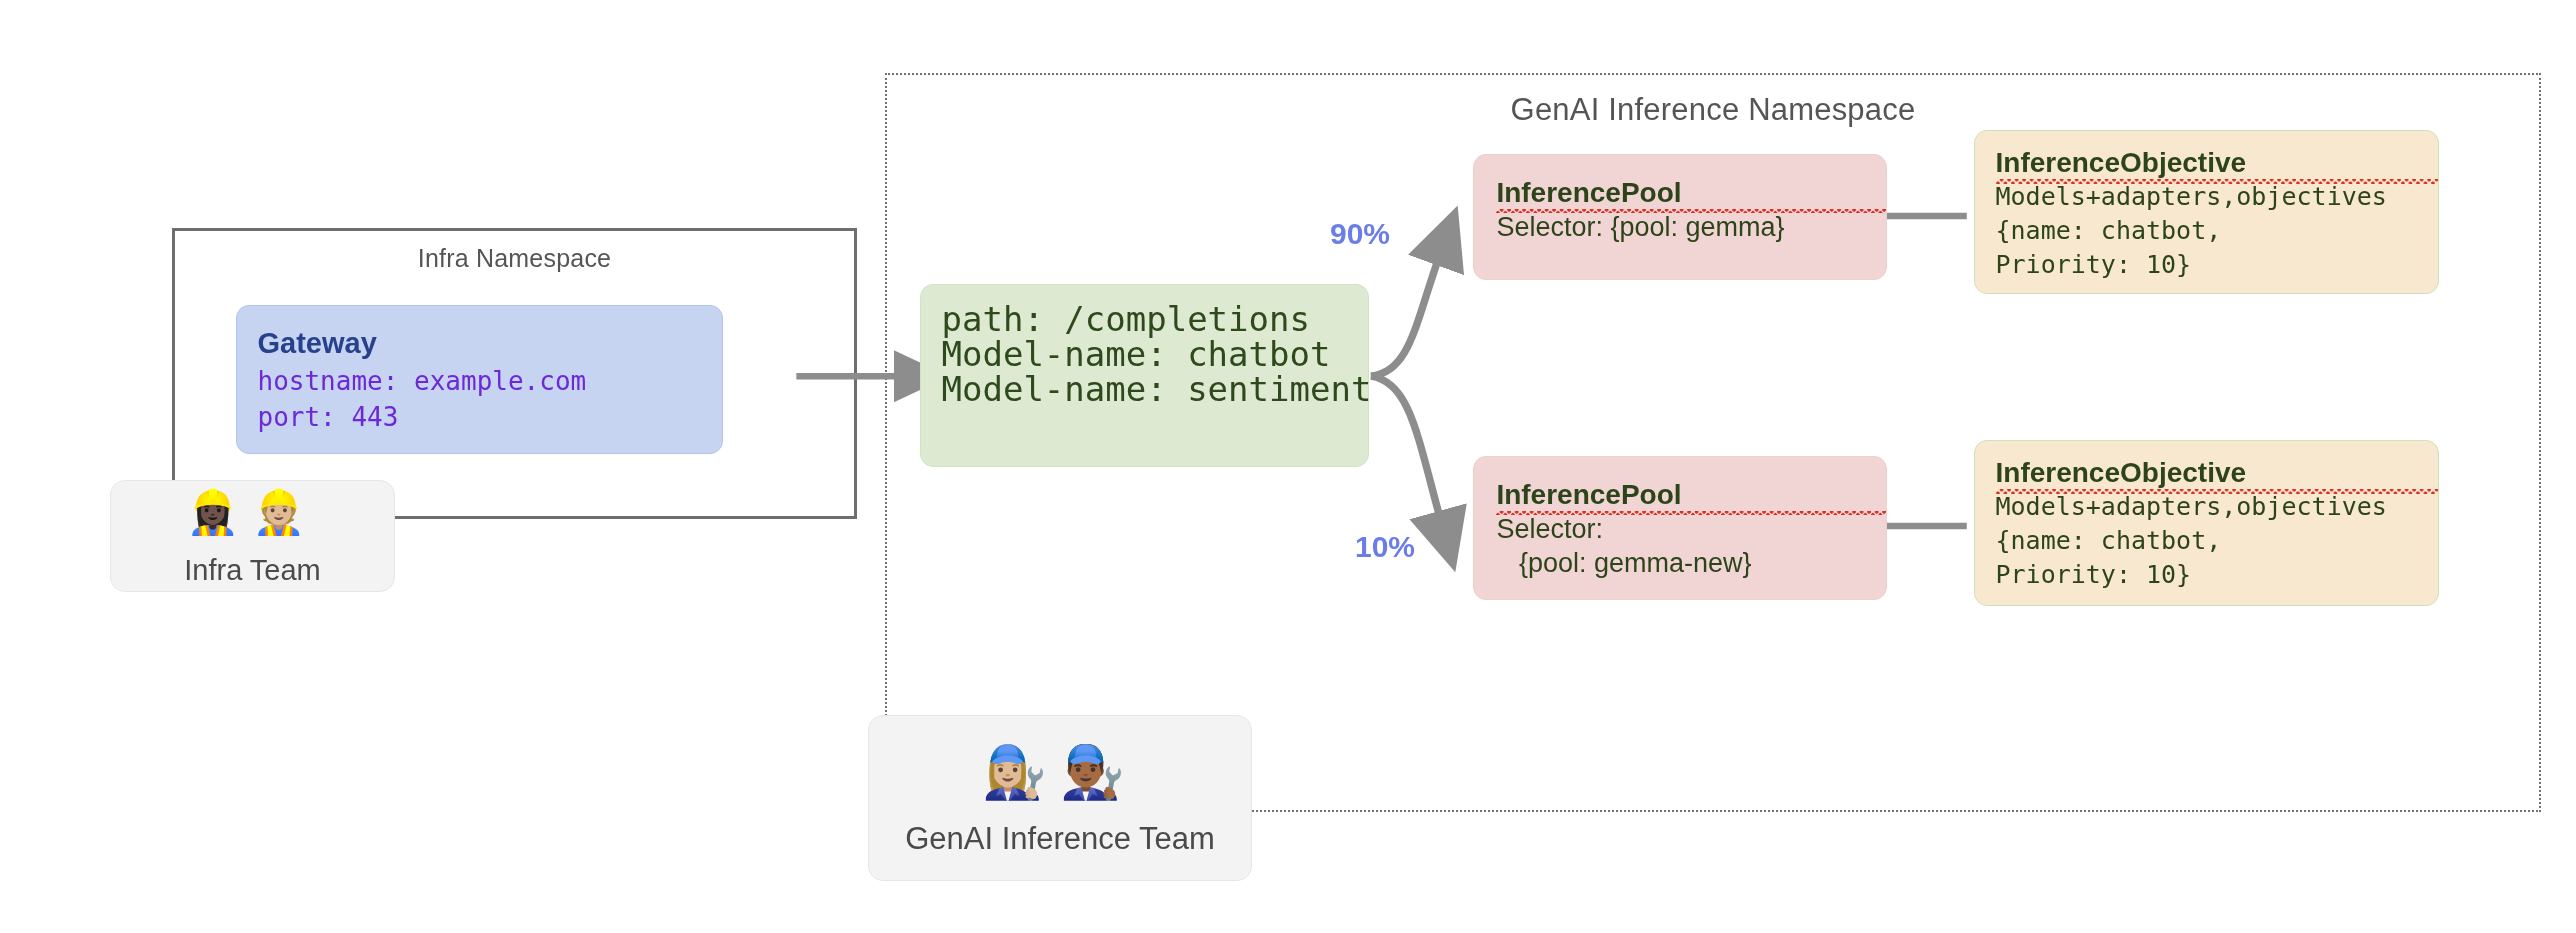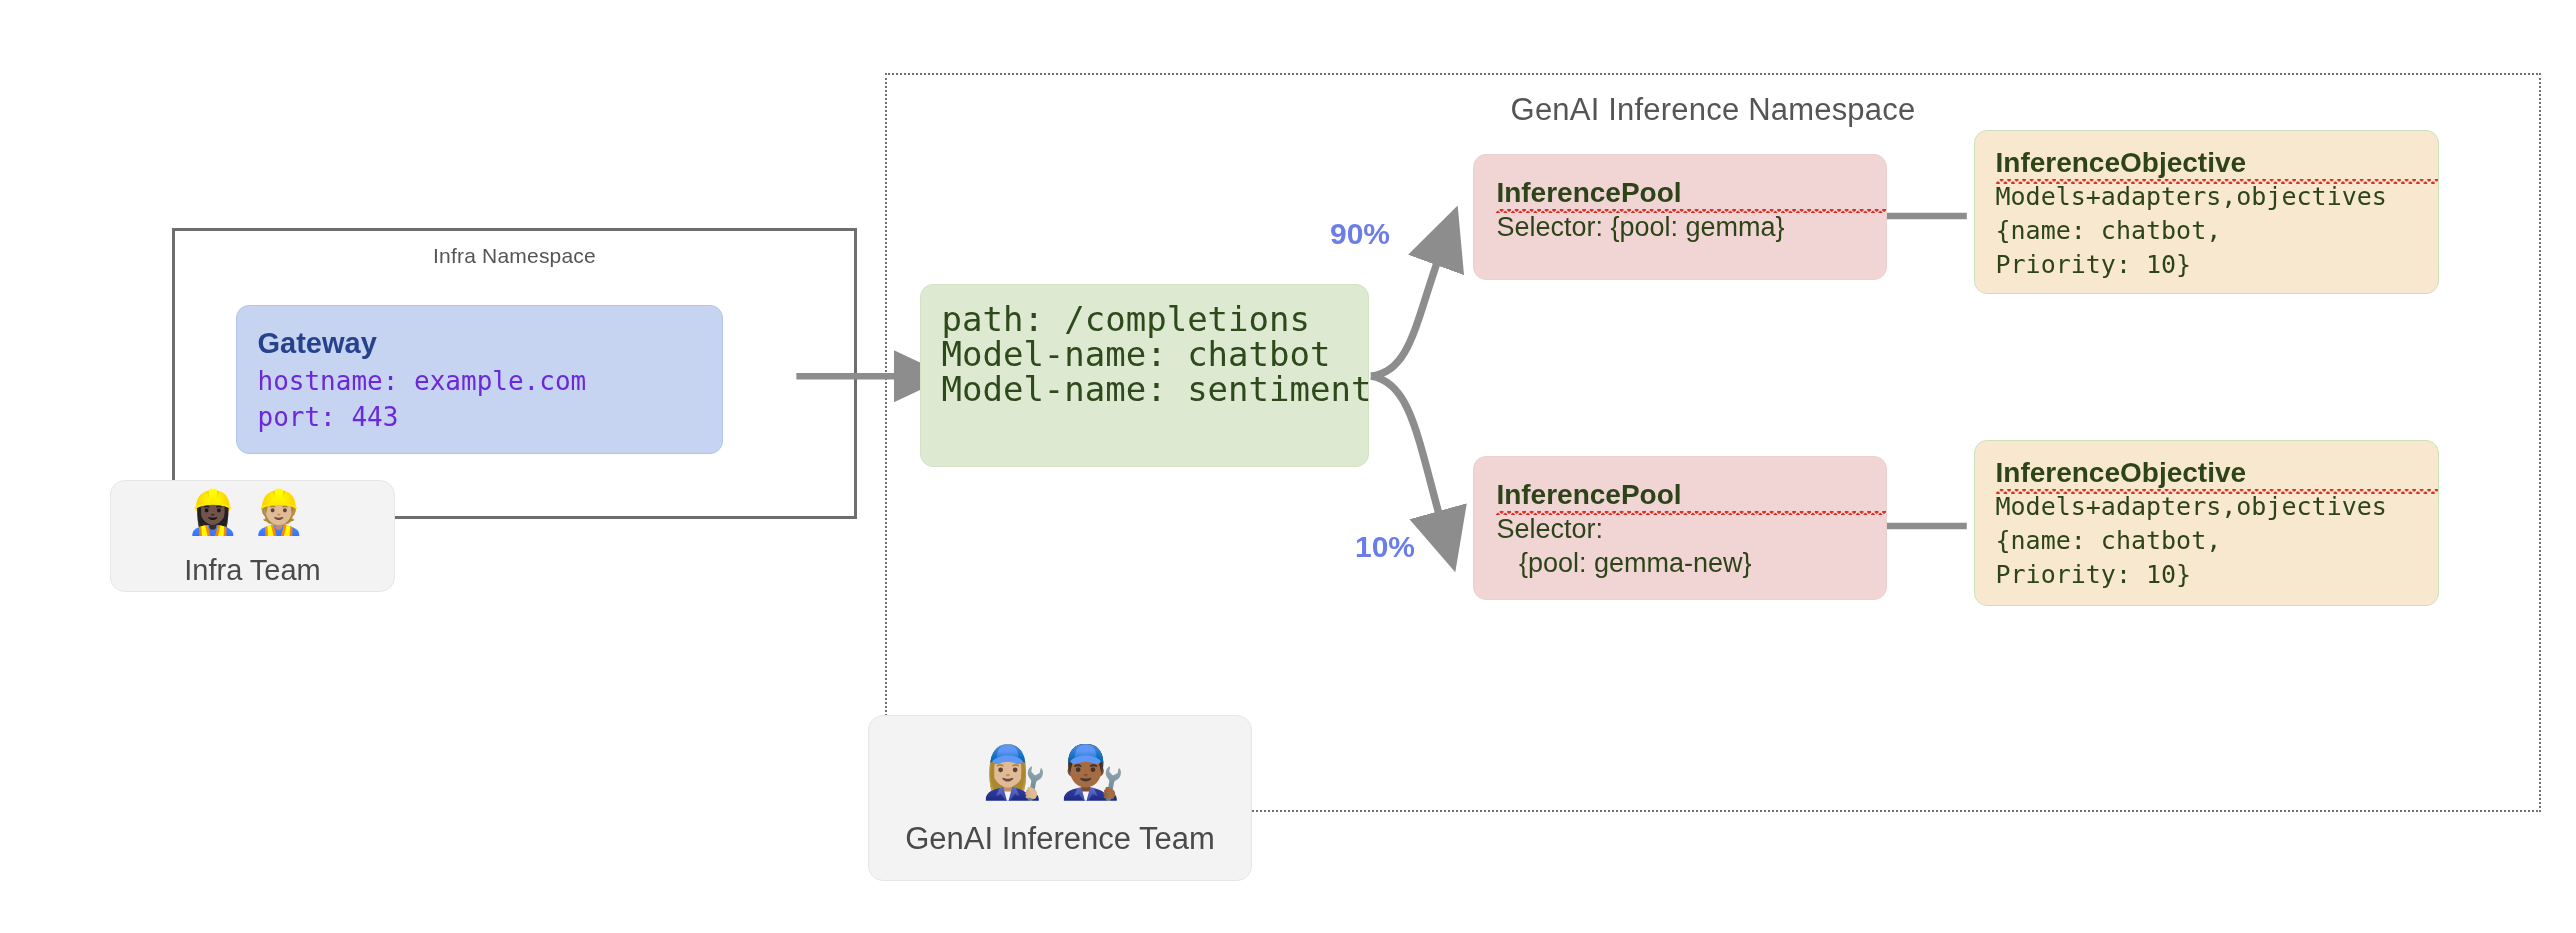--- a/index.html
+++ b/index.html
@@ -36,21 +36,21 @@
     top: 73px;
     width: 1656px;
     height: 739px;
     border: 2.8px dotted #707070;
     box-sizing: border-box;
     background: transparent;
   }
   .ns-title {
     position: absolute;
     color: #555555;
-    font-size: 21px;
+    font-size: 25px;
     font-weight: 400;
     letter-spacing: 0.2px;
     white-space: nowrap;
   }
   .ns-title-infra {
     left: 172px;
     top: 244px;
     width: 685px;
     text-align: center;
   }

